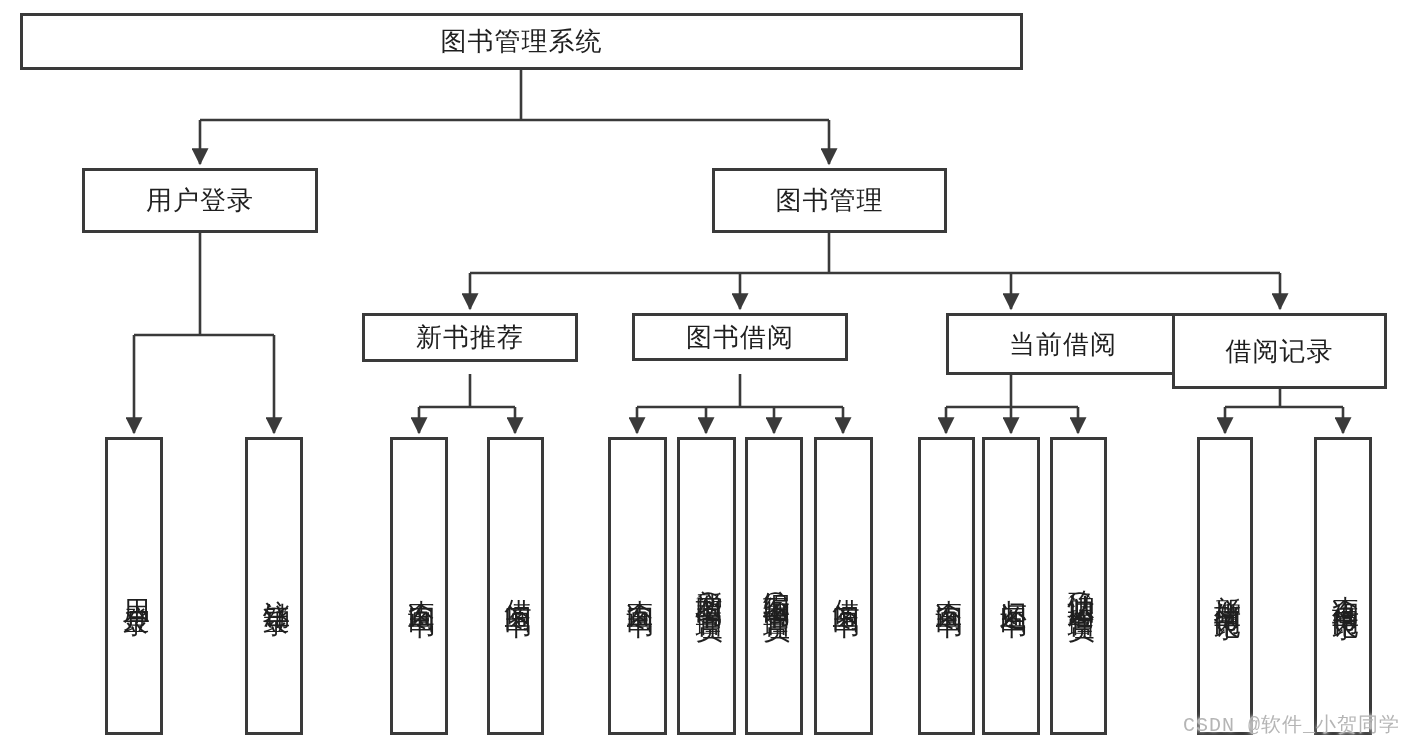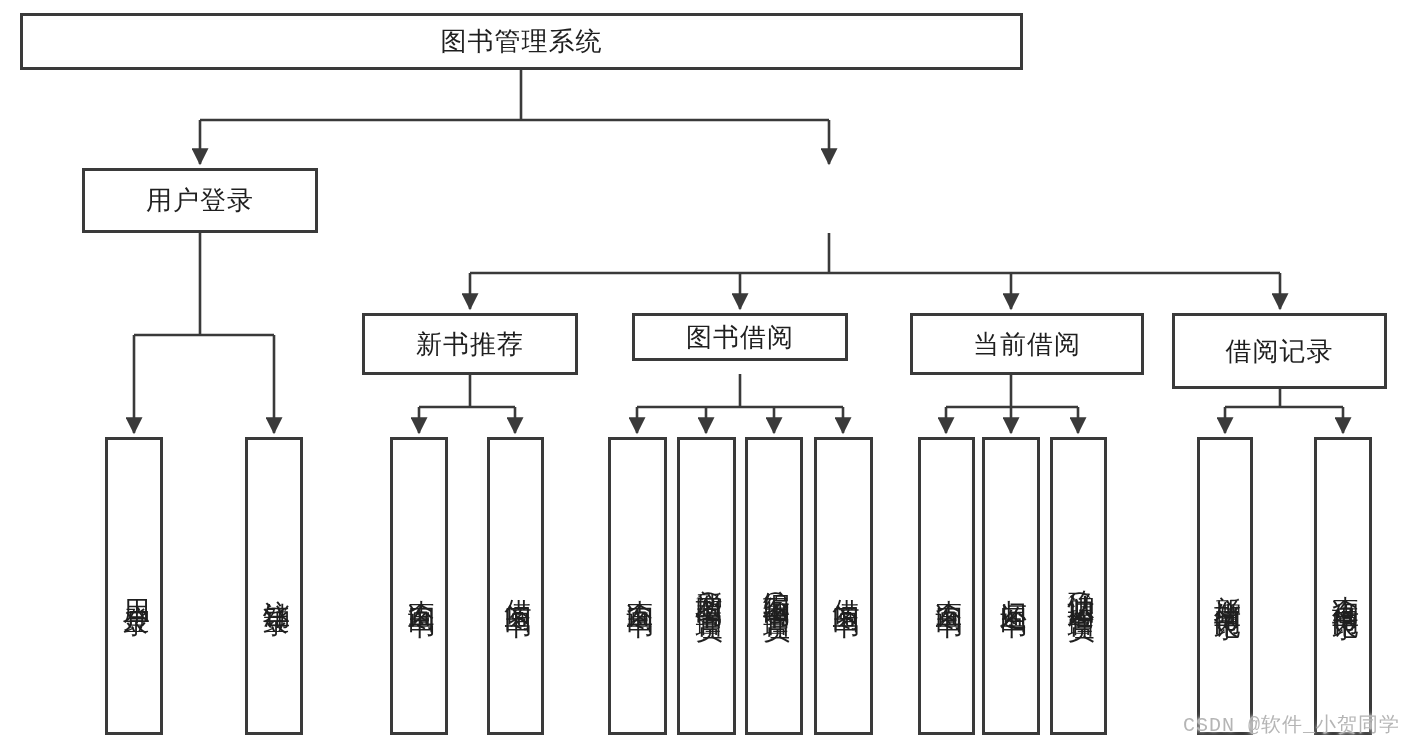--- a/index.html
+++ b/index.html
@@ -88,24 +88,25 @@
     <line x1="1011" y1="407" x2="1011" y2="433" stroke="#3a3a3a" stroke-width="2.6" marker-end="url(#arrow)"></line>
     <line x1="1078" y1="407" x2="1078" y2="433" stroke="#3a3a3a" stroke-width="2.6" marker-end="url(#arrow)"></line>
 
     <line x1="1225" y1="407" x2="1225" y2="433" stroke="#3a3a3a" stroke-width="2.6" marker-end="url(#arrow)"></line>
     <line x1="1343" y1="407" x2="1343" y2="433" stroke="#3a3a3a" stroke-width="2.6" marker-end="url(#arrow)"></line>
   </svg>
 
   <div class="box h" style="left:20px;top:13px;width:1003px;height:57px">图书管理系统</div>
 
   <div class="box h" style="left:82px;top:168px;width:236px;height:65px">用户登录</div>
+  <div class="box h" style="left:712px;top:168px;width:235px;height:65px">图书管理</div>
 
-  <div class="box h" style="left:362px;top:313px;width:216px;height:62px">新书推荐</div>
+  <div class="box h" style="left:362px;top:313px;width:216px;height:49px">新书推荐</div>
   <div class="box h" style="left:632px;top:313px;width:216px;height:48px">图书借阅</div>
-  <div class="box h" style="left:910px;top:313px;width:234px;height:62px">当前借阅</div>
+  <div class="box h" style="left:946px;top:313px;width:234px;height:62px">当前借阅</div>
   <div class="box h" style="left:1172px;top:313px;width:215px;height:76px">借阅记录</div>
 
   <div class="box v" style="left:105px;top:437px;width:58px;height:298px">用户登录</div>
   <div class="box v" style="left:245px;top:437px;width:58px;height:298px">注销登录</div>
 
   <div class="box v" style="left:390px;top:437px;width:58px;height:298px">查询图书</div>
   <div class="box v" style="left:487px;top:437px;width:57px;height:298px">借阅图书</div>
 
   <div class="box v" style="left:608px;top:437px;width:59px;height:298px">查询图书</div>
   <div class="box v" style="left:677px;top:437px;width:59px;height:298px">新增图书（管理员）</div>

